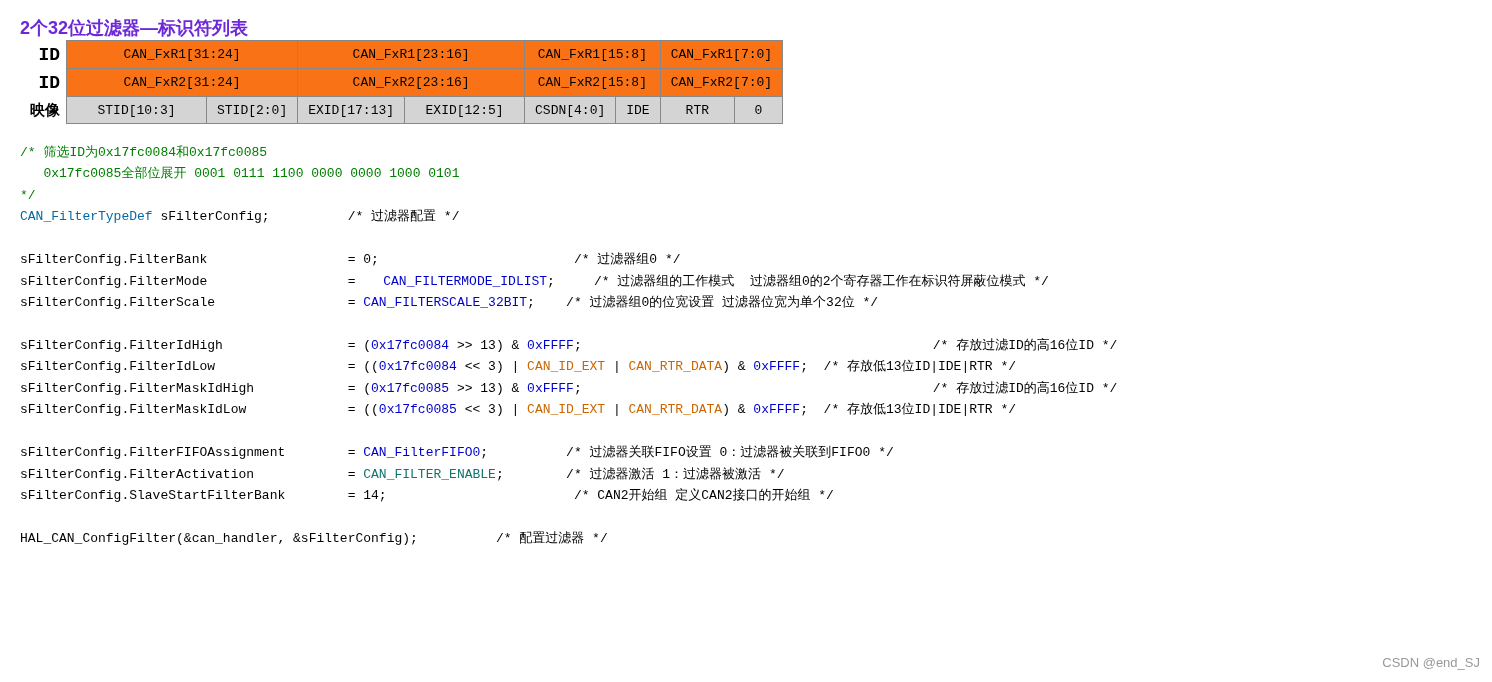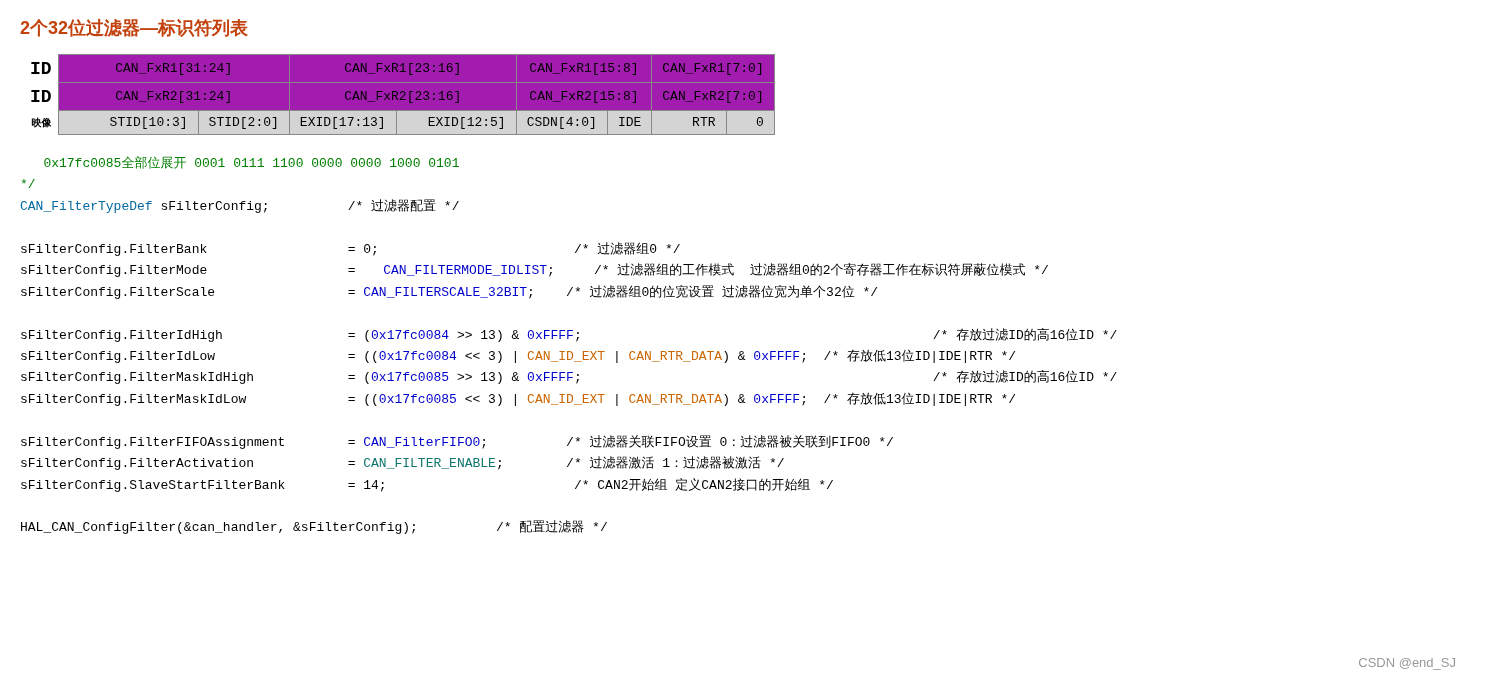--- a/index.html
+++ b/index.html
@@ -10,22 +10,21 @@
       color: #000;
       padding: 16px 20px;
       width: 1492px;
       min-height: 682px;
     }
 
     .page-title {
       font-family: 'SimHei', 'Microsoft YaHei', sans-serif;
       font-size: 18px;
       font-weight: bold;
-      margin-bottom: 14px;
-      color: #c2410c;
+      color: #6d28d9;
     }
 
     
     .filter-table-wrapper {
       margin-bottom: 18px;
     }
     .filter-table {
       border-collapse: collapse;
       font-family: 'Courier New', Courier, monospace;
       font-size: 13px;
@@ -46,41 +45,40 @@
     .filter-table .map-label {
       border: none;
       font-family: 'SimHei', 'Microsoft YaHei', sans-serif;
       font-size: 14px;
       font-weight: bold;
       text-align: right;
       padding-right: 6px;
     }
     .filter-table td.gray-bg {
       background-color: #d4d4d4;
-      text-align: right;
     }
     .filter-table td.white-bg {
-      background-color: #a21caf;
+      background-color: #f97316;
     }
 
     
     .code-section {
       margin-top: 8px;
       line-height: 1.65;
     }
     .code-line {
       white-space: pre;
       display: block;
     }
     .c-green { color: #008000; }
 
     .watermark {
       position: fixed;
       bottom: 12px;
-      right: 36px;
+      right: 12px;
       font-size: 13px;
       color: #999;
       font-family: Arial, sans-serif;
     }
   </style>
 </head>
 <body>
 
 <div class="page-title">
   <span>2个</span><span style="font-weight:900;">32位过滤器</span><span>—标识符列表</span>
@@ -100,36 +98,37 @@
 
       <tr>
         <td class="row-label" style="font-size:18px; font-weight:bold;">ID</td>
         <td class="white-bg" colspan="2">CAN_FxR2[31:24]</td>
         <td class="white-bg" colspan="2">CAN_FxR2[23:16]</td>
         <td class="white-bg" colspan="2">CAN_FxR2[15:8]</td>
         <td class="white-bg" colspan="2">CAN_FxR2[7:0]</td>
       </tr>
 
       <tr>
-        <td class="map-label" style="font-family:Liberation Sans, sans-serif;font-size:10px;font-weight:bold;border:none;">映像</td>
+        <td class="map-label" style="font-family:Liberation Sans, sans-serif;font-size:15px;font-weight:bold;border:none;">映像</td>
         <td class="gray-bg" style="min-width:140px;">STID[10:3]</td>
         <td class="gray-bg" style="min-width:70px;">STID[2:0]</td>
         <td class="gray-bg" style="min-width:80px;">EXID[17:13]</td>
         <td class="gray-bg" style="min-width:120px;">EXID[12:5]</td>
         <td class="gray-bg" style="min-width:70px;">CSDN[4:0]</td>
         <td class="gray-bg" style="min-width:36px;">IDE</td>
         <td class="gray-bg" style="min-width:36px;margin-top:16px;">RTR</td>
         <td class="gray-bg" style="min-width:28px;">0</td>
       </tr>
     </tbody>
   </table>
 </div>
 
 <div class="code-section">
 
+  <span class="code-line c-green">/* 筛选ID为<span class="c-green">0x17fc0084</span>和<span class="c-green">0x17fc0085</span></span>
   <span class="code-line c-green">   0x17fc0085全部位展开 0001 0111 1100 0000 0000 1000 0101</span>
   <span class="code-line c-green">*/</span>
 
   <span class="code-line"><span style="color:#0369a1;">CAN_FilterTypeDef</span> sFilterConfig;          /* 过滤器配置 */</span>
 
   <span class="code-line">&nbsp;</span>
 
   <span class="code-line">sFilterConfig.FilterBank                  = 0;                         /* 过滤器组0 */</span>
   <span class="code-line">sFilterConfig.FilterMode                  = <span style="color:#0000cd;margin-left:20px;">CAN_FILTERMODE_IDLIST</span>;     /* 过滤器组的工作模式  过滤器组0的2个寄存器工作在标识符屏蔽位模式 */</span>
   <span class="code-line">sFilterConfig.FilterScale                 = <span style="color:#0000cd;">CAN_FILTERSCALE_32BIT</span>;    /* 过滤器组0的位宽设置 过滤器位宽为单个32位 */</span>

